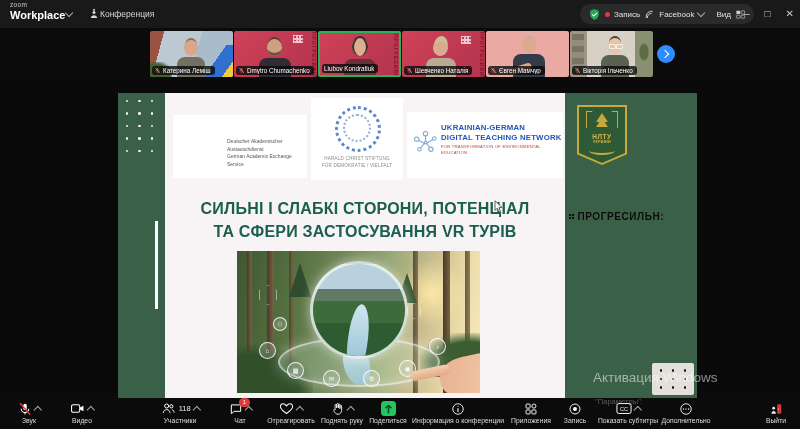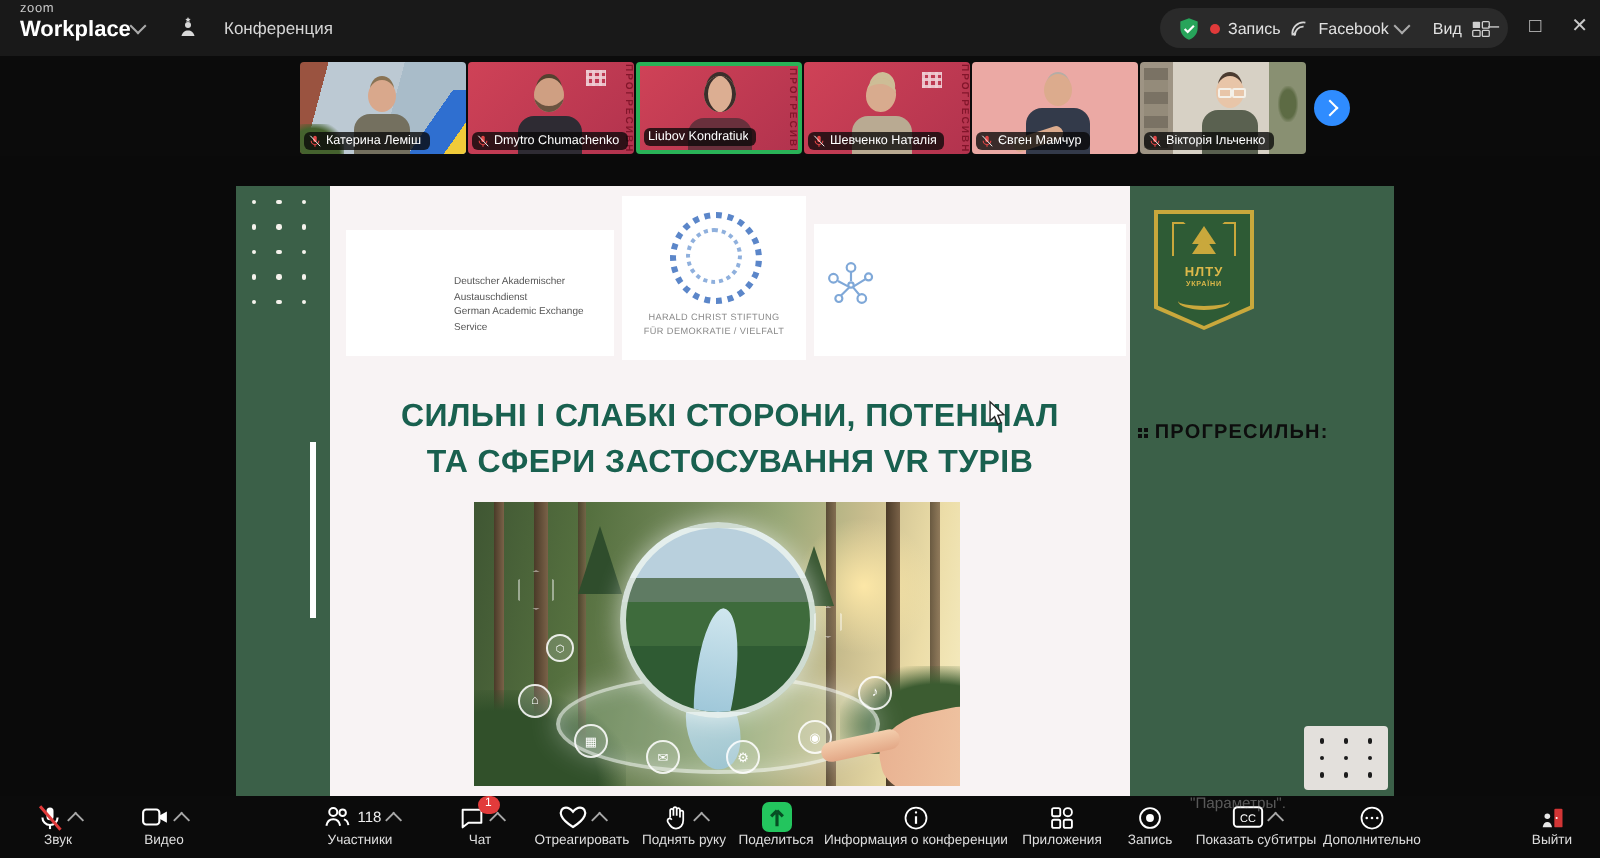--- a/index.html
+++ b/index.html
@@ -6,21 +6,21 @@
   body{width:800px;height:429px;overflow:hidden;font-family:"Liberation Sans",sans-serif;-webkit-font-smoothing:antialiased;}
   .app{position:relative;width:800px;height:429px;background:#6d28d9;overflow:hidden;}
 
   
   .topbar{position:absolute;left:0;top:0;width:800px;height:28px;background:#191919;}
   .logo{position:absolute;left:10px;top:2px;line-height:1;}
   .logo .zm{font-size:6.5px;color:#c9c9c9;letter-spacing:.3px;}
   .logo .wp{font-size:11px;color:#fff;font-weight:700;margin-top:1px;}
   .chev-dn{position:absolute;width:5px;height:5px;border-left:1.3px solid #aaa;border-bottom:1.3px solid #aaa;transform:rotate(-45deg);}
   .logo-chev{left:66px;top:10px;}
-  .tab-conf{position:absolute;left:88px;top:0;height:28px;display:flex;align-items:center;gap:12px;}
+  .tab-conf{position:absolute;left:88px;top:0;height:28px;display:flex;align-items:center;gap:0;}
   .tab-conf .lbl{font-size:8.5px;color:#d6d6d6;}
   .tab-screen{position:absolute;left:213px;top:2px;width:136px;height:26px;background:#272727;border-radius:8px 8px 0 0;display:flex;align-items:center;gap:4px;padding:0 6px;box-sizing:border-box;}
   .tab-screen .lbl{font-size:8px;color:#ececec;white-space:nowrap;flex:1;}
   .more-circ{width:11px;height:11px;border:1px solid #9a9a9a;border-radius:50%;color:#bbb;font-size:7px;line-height:9px;text-align:center;flex:none;}
   .pill{position:absolute;left:580px;top:4px;height:20px;background:#2a2a2a;border-radius:10px;display:flex;align-items:center;gap:4px;padding:0 8px;}
   .pill .txt{font-size:8px;color:#e2e2e2;white-space:nowrap;}
   .rec-dot{width:5px;height:5px;border-radius:50%;background:#e03a3a;}
   .win-controls{position:absolute;right:6px;top:0;height:28px;display:flex;align-items:center;gap:15px;}
   .win-controls span{color:#c9c9c9;font-size:10px;line-height:1;}
 
@@ -298,20 +298,25 @@
         <div class="card card-ug">
           <svg style="position:absolute;left:5px;top:17px;" width="27" height="27" viewBox="0 0 40 40" fill="none" stroke="#7fa8d8" stroke-width="1.6">
             <circle cx="20" cy="7" r="3.2"></circle>
               <circle cx="7" cy="15" r="3.2"></circle>
               <circle cx="33" cy="14" r="2.6"></circle>
               <circle cx="11" cy="30" r="2.6"></circle>
               <circle cx="28" cy="30" r="3.2"></circle>
               <circle cx="20" cy="20" r="2"></circle>
             <path d="M20 10v7M17.8 21l-7.5-4M22 21l9-5.5M18.6 21.8l-6 6M21.6 21.8l5 6"></path>
           </svg>
+          <div class="ug-text">
+            <div class="b">UKRAINIAN-GERMAN</div>
+            <div class="b">DIGITAL TEACHING NETWORK</div>
+            <div class="s">FOR TRANSFORMATION OF ENVIRONMENTAL EDUCATION</div>
+          </div>
         </div>
 
         <div class="title">
           <div>СИЛЬНІ І СЛАБКІ СТОРОНИ, ПОТЕНЦІАЛ</div>
           <div>ТА СФЕРИ ЗАСТОСУВАННЯ VR ТУРІВ</div>
         </div>
 
         <div class="hero">
           <div class="sun"></div>
           <div class="trunk" style="left:10px;width:5px;"></div>
@@ -392,20 +397,21 @@
           <i></i>
           <i></i>
           <i></i>
       </div>
     </div>
 
     <svg class="cursor" viewBox="0 0 10 15">
       <path d="M1 1 L1 12 L3.6 9.6 L5.4 14 L7.3 13.1 L5.5 8.9 L9 8.5 Z" fill="#fff" stroke="#222" stroke-width="0.8"></path>
     </svg>
 
+    <div class="wm1">Активация Windows</div>
   </div>
   <div class="wm3">"Параметры".</div>
 
   <div class="toolbar">
 
     <div class="tb-item" style="left:2px;width:54px;">
       <div class="tb-row">
         <svg width="14" height="14" viewBox="0 0 24 24">
             <rect x="9" y="3" width="6" height="11" rx="3" fill="#fff"></rect>
             <path d="M5.5 11.5a6.5 6.5 0 0 0 13 0" fill="none" stroke="#fff" stroke-width="1.8"></path>

